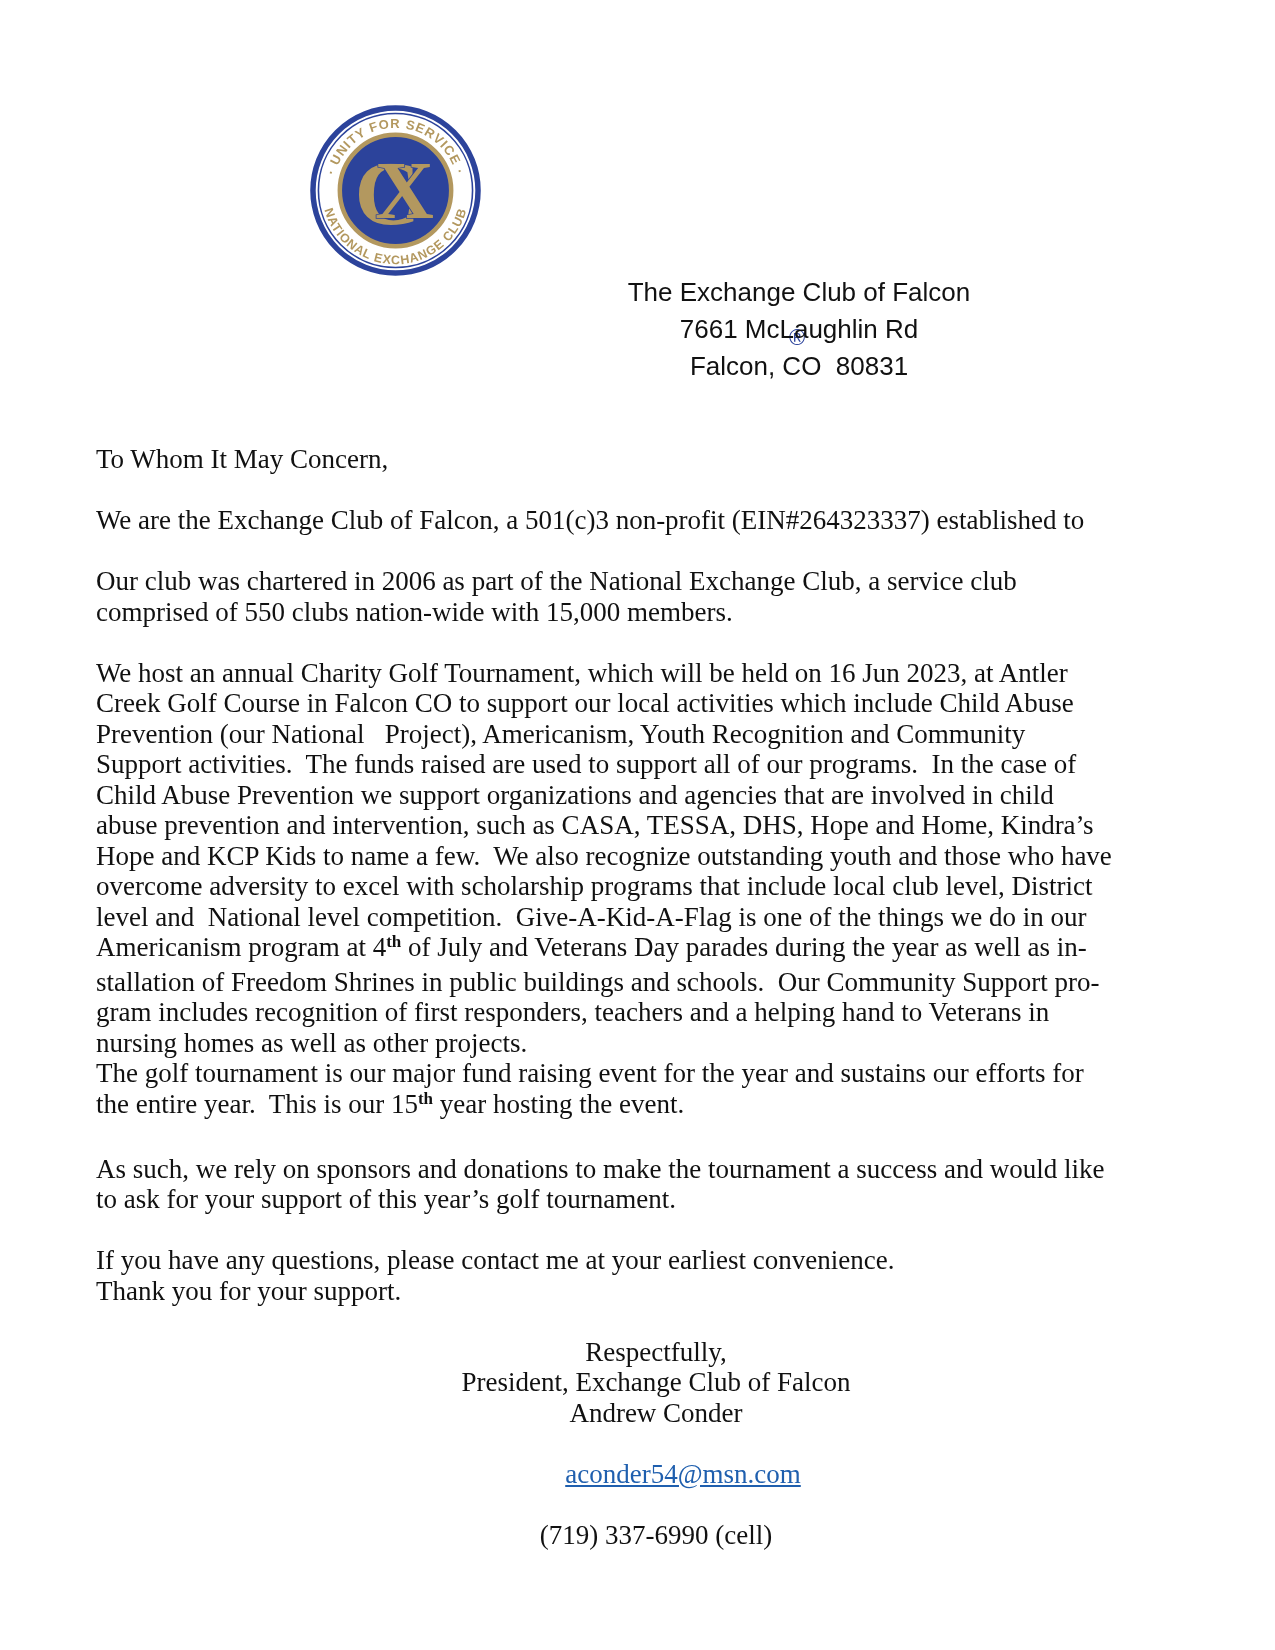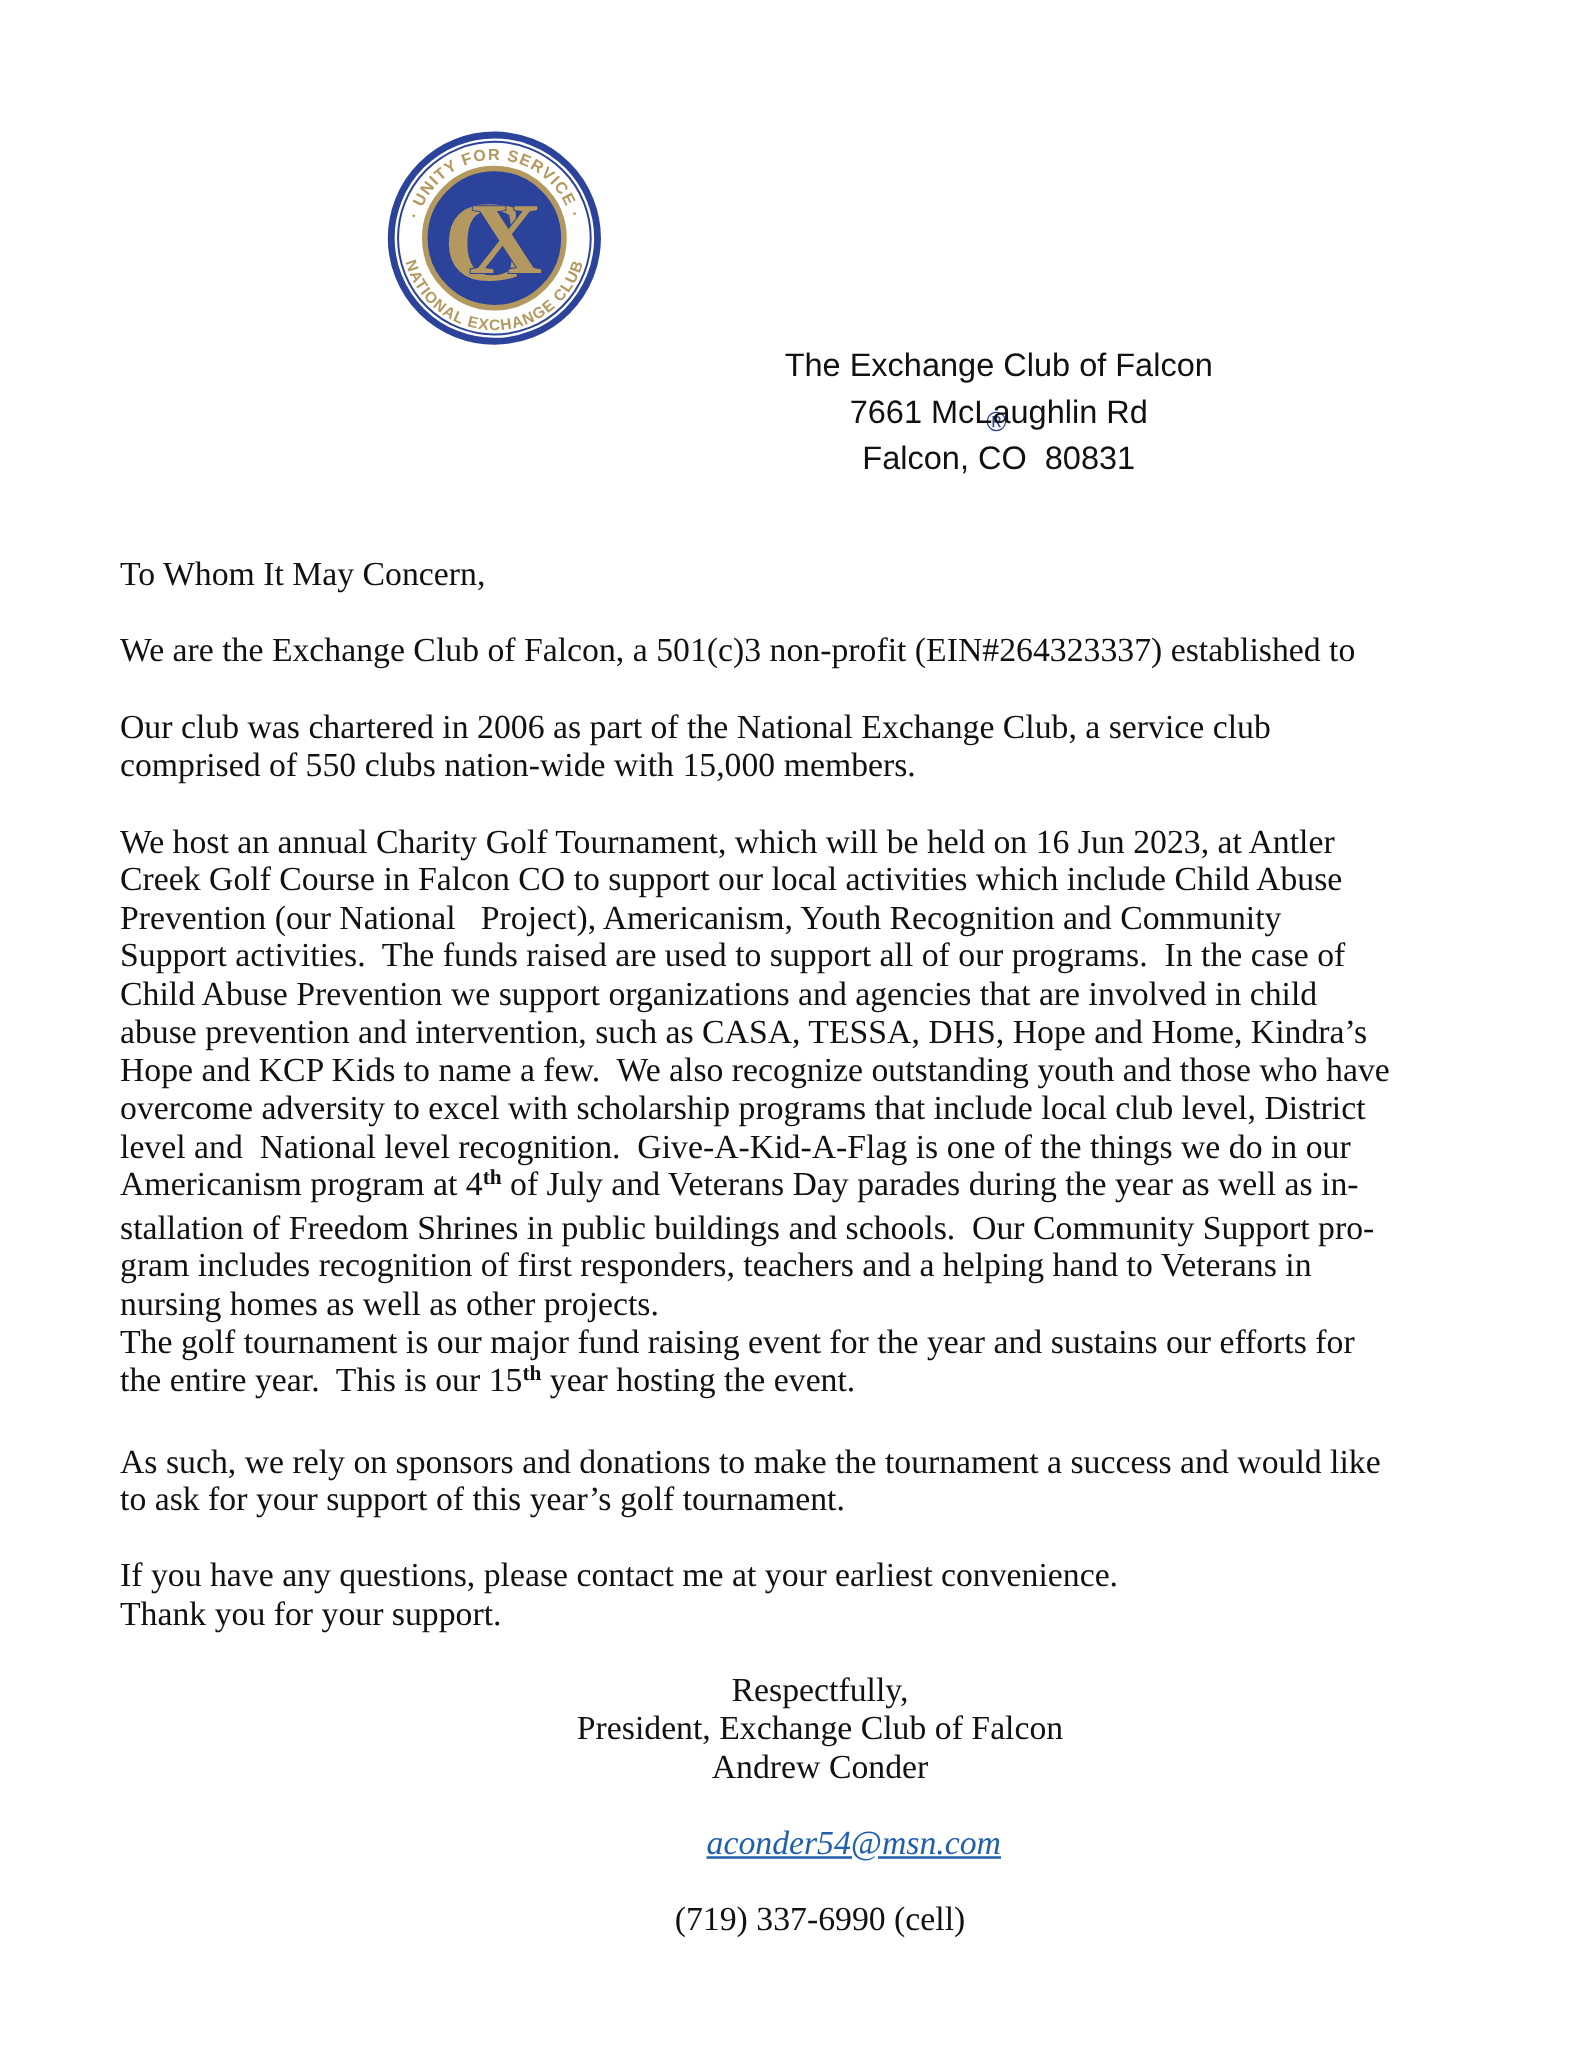--- a/index.html
+++ b/index.html
@@ -64,21 +64,21 @@
   }
   .paragraph { margin: 0 0 30.5px 0; }
   .line { white-space: pre; }
   .sup {
     font-size: 17px;
     position: relative;
     top: -9px;
     font-weight: bold;
   }
   .signature-block { margin: 0; text-align: center; }
-  a.email-link { text-decoration: underline; cursor: pointer; font-style: italic; }
+  a.email-link { text-decoration: underline; cursor: pointer; }
 </style>
 </head>
 <body>
 
 <div class="page">
 
   <div class="logo-wrap">
     <svg viewBox="0 0 176 176">
       <defs>
         <path id="topArc" d="M 28.8,109.5 A 63,63 0 1 1 147.2,109.5"></path>
@@ -118,21 +118,21 @@
         </div>
         <div class="paragraph">
           <div class="line">We host an annual Charity Golf Tournament, which will be held on 16 Jun 2023, at Antler</div>
           <div class="line">Creek Golf Course in Falcon CO to support our local activities which include Child Abuse</div>
           <div class="line">Prevention (our National   Project), Americanism, Youth Recognition and Community</div>
           <div class="line">Support activities.  The funds raised are used to support all of our programs.  In the case of</div>
           <div class="line">Child Abuse Prevention we support organizations and agencies that are involved in child</div>
           <div class="line">abuse prevention and intervention, such as CASA, TESSA, DHS, Hope and Home, Kindra’s</div>
           <div class="line">Hope and KCP Kids to name a few.  We also recognize outstanding youth and those who have</div>
           <div class="line">overcome adversity to excel with scholarship programs that include local club level, District</div>
-          <div class="line">level and  National level recognition.  Give-A-Kid-A-Flag is one of the things we do in our</div>
+          <div class="line">level and  National level competition.  Give-A-Kid-A-Flag is one of the things we do in our</div>
           <div class="line"><span>Americanism program at 4</span><span class="sup">th</span><span> of July and Veterans Day parades during the year as well as in-</span></div>
           <div class="line">stallation of Freedom Shrines in public buildings and schools.  Our Community Support pro-</div>
           <div class="line">gram includes recognition of first responders, teachers and a helping hand to Veterans in</div>
           <div class="line">nursing homes as well as other projects.</div>
           <div class="line">The golf tournament is our major fund raising event for the year and sustains our efforts for</div>
           <div class="line"><span>the entire year.  This is our 15</span><span class="sup">th</span><span> year hosting the event.</span></div>
         </div>
         <div class="paragraph">
           <div class="line">As such, we rely on sponsors and donations to make the tournament a success and would like</div>
           <div class="line">to ask for your support of this year’s golf tournament.</div>

